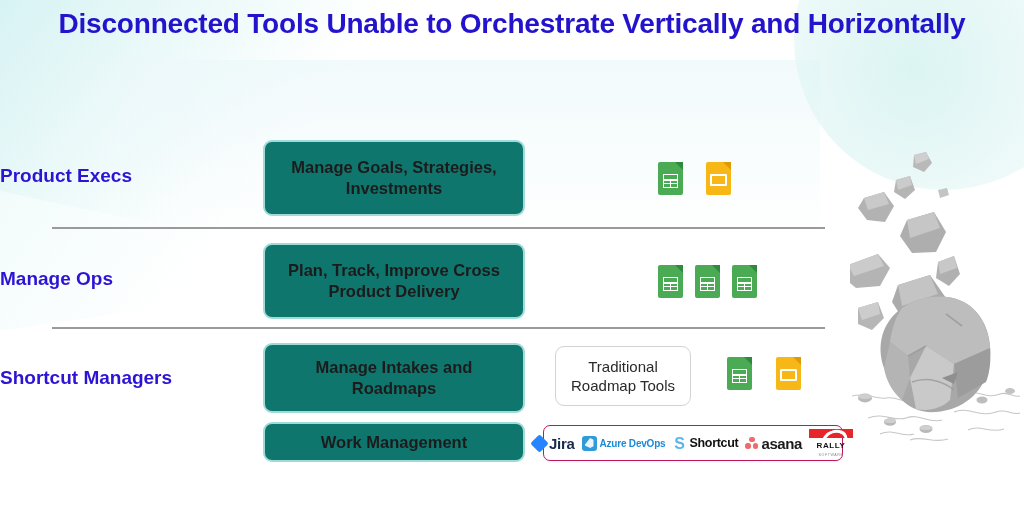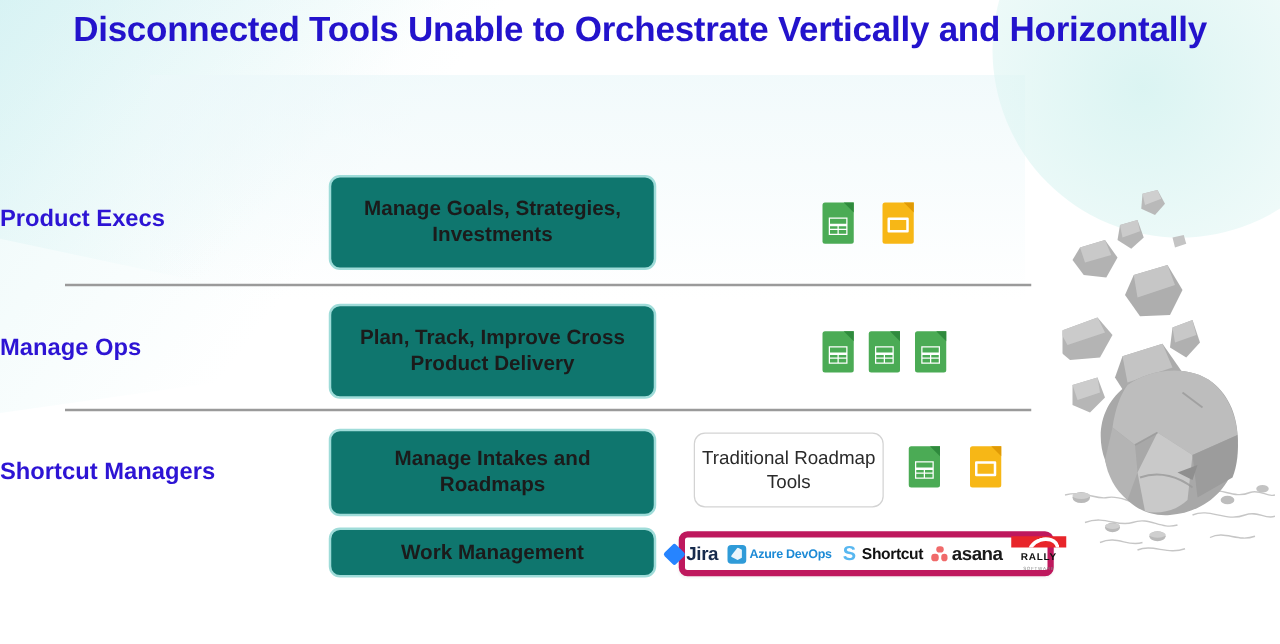--- a/index.html
+++ b/index.html
@@ -159,21 +159,21 @@
     align-items: center;
     justify-content: center;
     text-align: center;
     font-size: 15px;
     color: #2a2a2a;
     line-height: 1.3;
   }
   #box-traditional {
     left: 555px;
     top: 3px;
-    width: 152px;
+    width: 136px;
     height: 60px;
   }
 
   
   .icon-row {
     position: absolute;
     display: flex;
     align-items: center;
   }
   #icons-execs    { left: 658px; top: 22px;  gap: 23px; }
@@ -234,21 +234,21 @@
 
   
   #logo-strip {
     position: absolute;
     left: 543px;
     top: 82px;
     width: 300px;
     height: 36px;
     box-sizing: border-box;
     background: #ffffff;
-    border: 5px solid #be185d;
+    border: 1px solid #be185d;
     border-radius: 7px;
     display: flex;
     align-items: center;
     justify-content: center;
     gap: 7px;
     padding: 0 8px;
     box-shadow: 0 1px 2px rgba(0,0,0,0.05);
   }
   .logo {
     display: flex;

